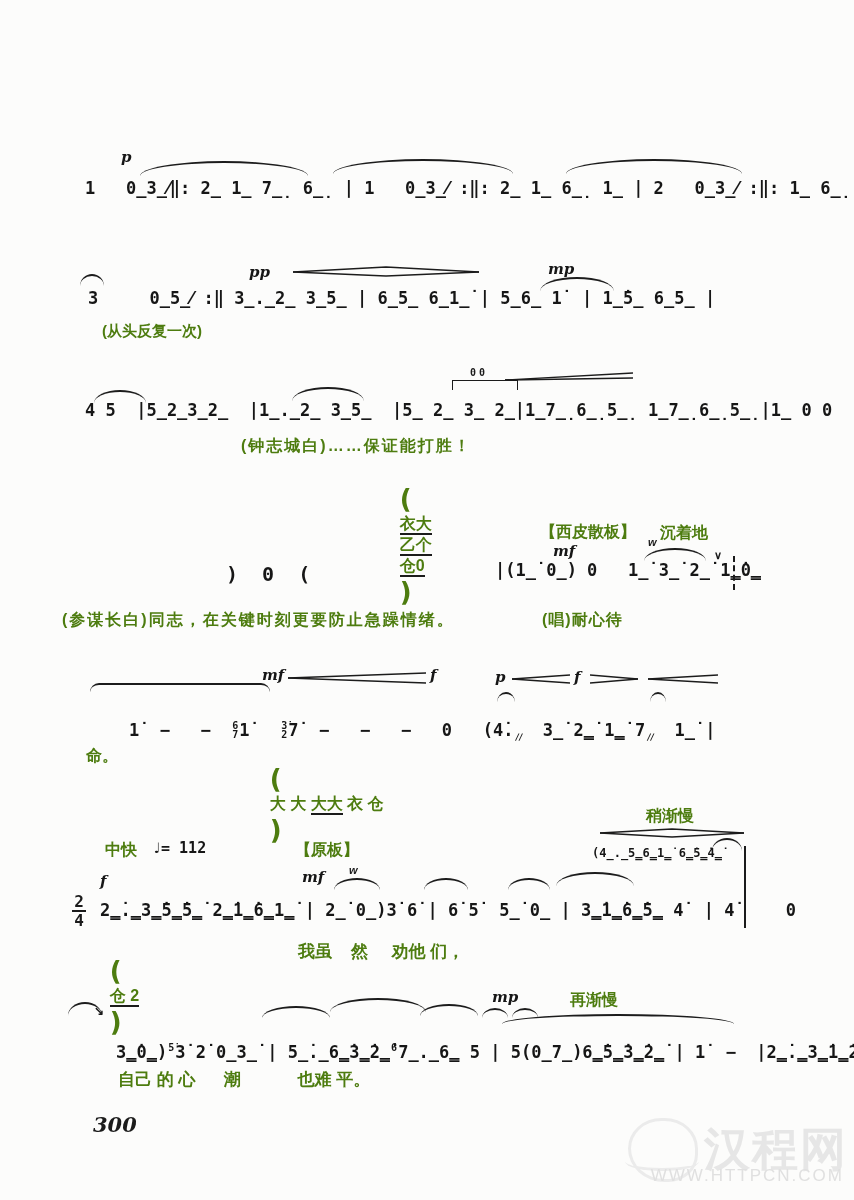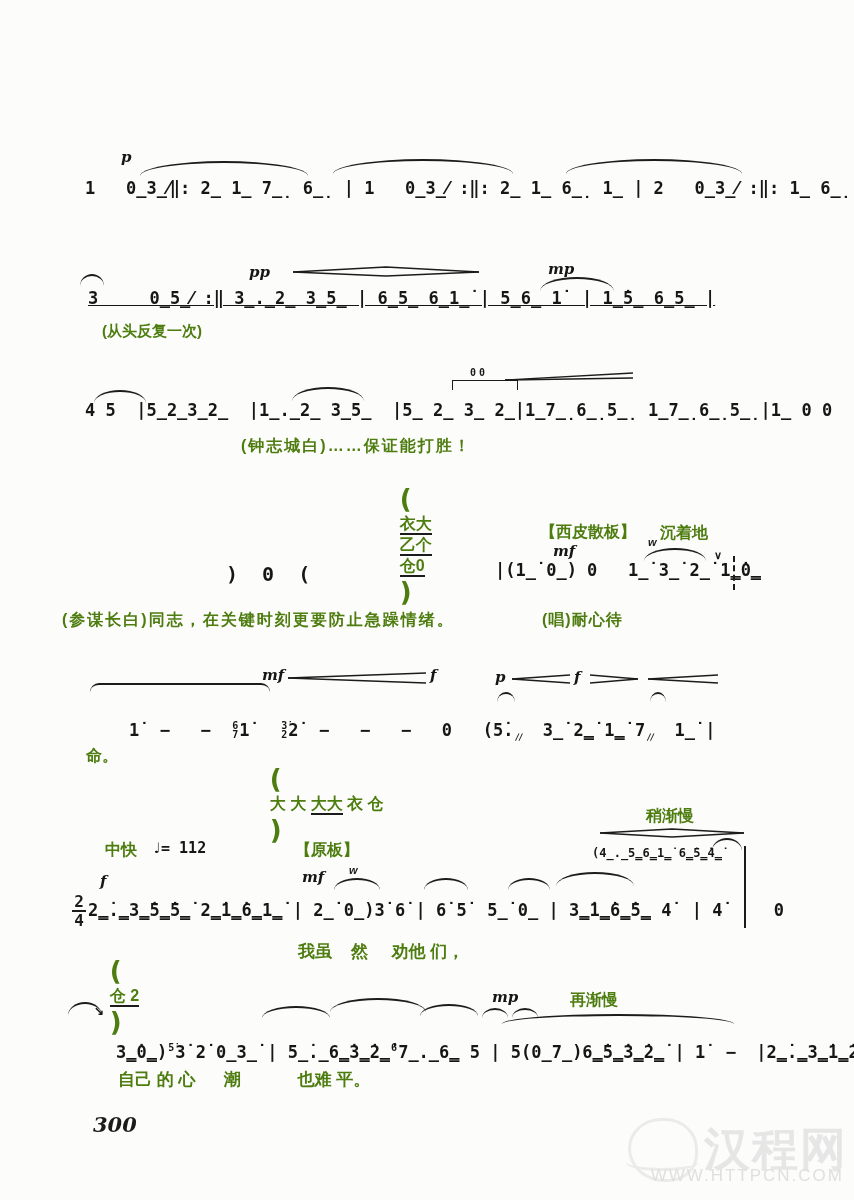--- a/index.html
+++ b/index.html
@@ -61,21 +61,21 @@
 
 <div class="sys" style="top:260px;height:112px;">
   <div class="arc" style="left:80px;top:14px;width:24px;height:10px;"></div>
   <span class="dyn" style="left:249px;top:3px;">pp</span>
   <svg class="hp" style="left:293px;top:6px;" width="186" height="12">
     <polyline points="0,6 93,1 186,6"></polyline>
     <polyline points="0,6 93,10 186,6"></polyline>
   </svg>
   <span class="dyn" style="left:548px;top:0px;">mp</span>
   <div class="arc" style="left:540px;top:17px;width:74px;height:12px;"></div>
-  <div class="music" style="left:88px;top:28px;text-decoration:underline;">3     0̲5̲⁄ :‖ 3̲.̲2̲ 3̲5̲ | 6̲5̲ 6̲1̲̇ | 5̲6̲ 1̇  | 1̲̇5̲ 6̲5̲ |</div>
+  <div class="music" style="left:88px;top:28px;">3     0̲5̲⁄ :‖ 3̲.̲2̲ 3̲5̲ | 6̲5̲ 6̲1̲̇ | 5̲6̲ 1̇  | 1̲̇5̲ 6̲5̲ |</div>
   <div class="cn cn-sm" style="left:102px;top:62px;">(从头反复一次)</div>
 </div>
 
 <div class="sys" style="top:372px;height:148px;">
   <div class="arc" style="left:94px;top:18px;width:52px;height:11px;"></div>
   <div class="arc" style="left:292px;top:15px;width:72px;height:12px;"></div>
   <div class="pbracket" style="left:452px;top:8px;width:64px;"></div>
   <span class="circles" style="left:470px;top:-5px;">00</span>
   <svg class="hp" style="left:505px;top:0px;" width="128" height="10">
     <line x1="0" y1="8" x2="128" y2="1"></line>
@@ -124,21 +124,21 @@
     <line x1="0" y1="1" x2="48" y2="5"></line>
       <line x1="0" y1="9" x2="48" y2="5"></line>
   </svg>
   <svg class="hp" style="left:648px;top:10px;" width="70" height="10">
     <line x1="0" y1="5" x2="70" y2="1"></line>
       <line x1="0" y1="5" x2="70" y2="9"></line>
   </svg>
   <div class="arc" style="left:497px;top:28px;width:18px;height:8px;"></div>
   <div class="arc" style="left:650px;top:28px;width:16px;height:8px;"></div>
   <div class="music" style="left:88px;top:36px;">
-    <span>1̇  −   −  </span><span class="grace"><span>6</span><span>7</span></span><span>1̇   </span><span class="grace"><span>3̇</span><span>2</span></span><span>2̇  −   −   −   0   (5̇.</span><span class="gslash">∕∕</span><span>  3̲̇ 2̳̇ 1̳̇ 7</span><span class="gslash">∕∕</span><span>  1̲̇ |</span>
+    <span>1̇  −   −  </span><span class="grace"><span>6</span><span>7</span></span><span>1̇   </span><span class="grace"><span>3̇</span><span>2</span></span><span>7̇  −   −   −   0   (4̇.</span><span class="gslash">∕∕</span><span>  3̲̇ 2̳̇ 1̳̇ 7</span><span class="gslash">∕∕</span><span>  1̲̇ |</span>
   </div>
   <div class="cn" style="left:86px;top:82px;">命。</div>
   <div class="cn" style="left:252px;top:82px;">
     <span class="bigpar">(</span>
     <span>大 大 </span><span class="uline">大大</span><span> 衣 仓</span>
     <span class="bigpar">)</span>
   </div>
 </div>
 
 <div class="sys" style="top:806px;height:172px;">
@@ -158,21 +158,21 @@
   <span class="trem" style="left:349px;top:58px;">w</span>
   <div class="arc" style="left:334px;top:72px;width:46px;height:10px;"></div>
   <div class="arc" style="left:424px;top:72px;width:44px;height:10px;"></div>
   <div class="arc" style="left:508px;top:72px;width:42px;height:10px;"></div>
   <div class="arc" style="left:556px;top:66px;width:78px;height:12px;"></div>
   <div class="timesig" style="left:72px;top:88px;">
     <span>2</span>
     <span class="bar"></span>
     <span>4</span>
   </div>
-  <div class="music" style="left:88px;top:94px;">2̳̇.̳3̳̇5̳̇5̳̇ 2̳̇1̳̇6̳1̳̇ | 2̲̇ 0̲)3̇ 6̇ | 6̇ 5̇  5̲̇ 0̲ | 3̳̇1̳̇6̳̇5̳ 4̇  | 4̇     0   </div>
+  <div class="music" style="left:100px;top:94px;">2̳̇.̳3̳̇5̳̇5̳̇ 2̳̇1̳̇6̳1̳̇ | 2̲̇ 0̲)3̇ 6̇ | 6̇ 5̇  5̲̇ 0̲ | 3̳̇1̳̇6̳̇5̳ 4̇  | 4̇     0   </div>
   <div class="cn" style="left:92px;top:132px;">
     <span class="bigpar">(</span>
     <span class="uline">仓 2</span>
     <span class="bigpar">)</span>
   </div>
   <div class="cn" style="left:298px;top:134px;font-size:17px;">我虽    然     劝他 们，</div>
 </div>
 
 <div class="sys" style="top:982px;height:125px;">
   <div class="arc" style="left:68px;top:20px;width:34px;height:12px;"></div>

